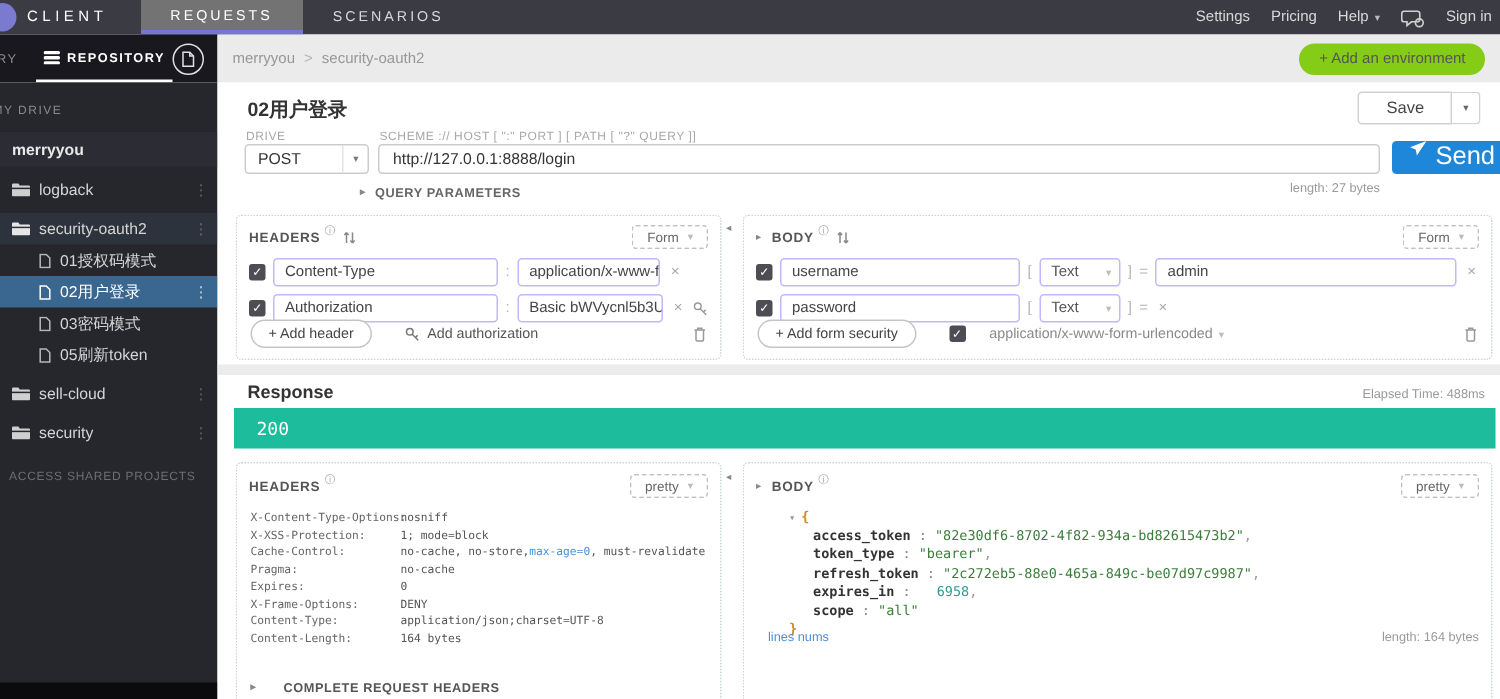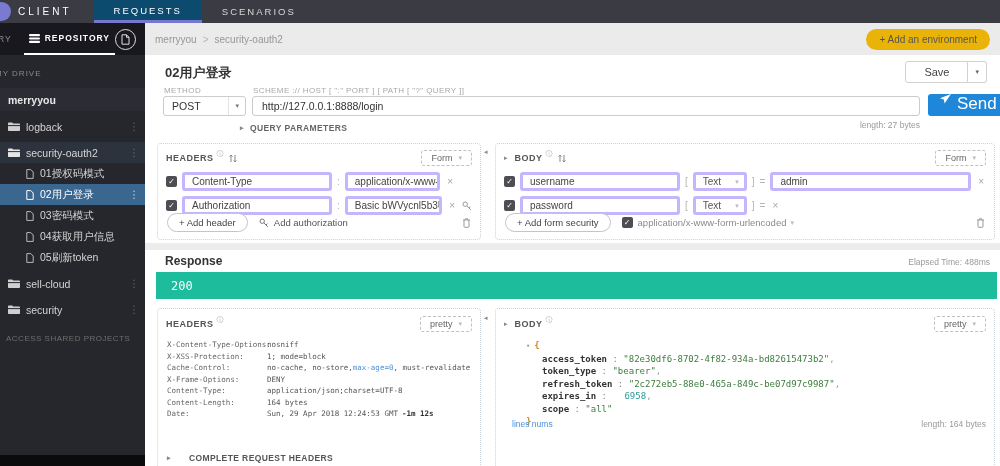--- a/index.html
+++ b/index.html
@@ -6,35 +6,35 @@
   html,body { background:#fff; }
   body { font-family:"Liberation Sans", sans-serif; }
   .app { position:relative; width:1000px; height:466px; overflow:hidden; background:#fff; }
 
   
   .topbar { position:absolute; left:0; top:0; width:1000px; height:23px; background:#3b3b44; display:flex; align-items:stretch; color:#d8d8d8; }
   .logo-circle { position:absolute; left:-8px; top:2px; width:19px; height:19px; border-radius:50%; background:#7a7ad0; }
   .brand { align-self:center; margin-left:18px; font-size:10px; letter-spacing:3px; color:#fff; }
   .top-tabs { display:flex; margin-left:22px; }
   .top-tab { display:flex; align-items:center; padding:0 20px; font-size:9.5px; letter-spacing:2px; color:#d8d8d8; }
-  .top-tab.active { background:#0c4a6e; border-bottom:3px solid #7678d0; color:#fff; }
+  .top-tab.active { background:#737373; border-bottom:3px solid #7678d0; color:#fff; }
   .topbar-right { margin-left:auto; display:flex; align-items:center; gap:14px; font-size:10px; }
   .top-menu-item { display:flex; align-items:center; gap:4px; }
   .caret { font-size:7px; color:#bbb; }
   .signin { width:36px; overflow:hidden; white-space:nowrap; }
 
   
   .side-head { position:absolute; left:0; top:23px; width:145px; height:32px; background:#18181e; color:#ccc; display:flex; align-items:center; overflow:hidden; }
   .clip-left { display:inline-block; width:30px; overflow:hidden; direction:rtl; white-space:nowrap; font-size:8.5px; letter-spacing:1px; color:#8e8e8e; }
   .repo-tab { margin-left:12px; height:32px; display:flex; align-items:center; gap:5px; font-size:8.5px; font-weight:bold; letter-spacing:1px; color:#fff; border-bottom:2px solid #fff; padding:0 5px; }
   .circle-doc { margin-left:auto; margin-right:9px; width:21px; height:21px; border:1.5px solid #e0e0e0; border-radius:50%; display:flex; align-items:center; justify-content:center; flex:none; }
   .crumbbar { position:absolute; left:145px; top:23px; width:855px; height:32px; background:#ebebeb; display:flex; align-items:center; padding:0 10px; }
   .crumb { font-size:10px; color:#979797; }
   .crumb-sep { margin:0 6px; color:#b5b5b5; font-size:10px; }
-  .add-env { margin-left:auto; background:#eab308; border:1px solid #e0e0e0; border-radius:13px; padding:5px 13px; font-size:10px; color:#555; }
+  .add-env { margin-left:auto; background:#84cc16; border:1px solid #e0e0e0; border-radius:13px; padding:5px 13px; font-size:10px; color:#555; }
 
   
   .sidebar { position:absolute; left:0; top:55px; width:145px; height:411px; background:#26262d; color:#d5d5d5; overflow:hidden; }
   .drive-label { margin:14px 0 10px -5px; font-size:8px; letter-spacing:1px; color:#8a8a8a; white-space:nowrap; }
   .side-row { height:21px; display:flex; align-items:center; gap:6px; padding:0 6px 0 8px; font-size:10.5px; white-space:nowrap; }
   .side-row.project { background:#2c2c34; height:23px; font-weight:bold; color:#e8e8e8; }
   .side-row.folderrow { margin-top:5px; }
   .side-row.hl { background:#2d333c; }
   .side-row.child { padding-left:26px; }
   .side-row.selected { background:#3a678f; color:#fff; }
@@ -67,27 +67,27 @@
   .panel { position:absolute; border:1px dotted #c8d2d8; border-radius:4px; background:#fff; }
   .hdr-panel { left:12px; top:88px; width:324px; height:97px; padding:5px 8px; }
   .body-panel { left:350px; top:88px; width:500px; height:97px; padding:5px 8px; }
   .panel-head { display:flex; align-items:center; height:18px; }
   .panel-title { font-size:9px; font-weight:bold; letter-spacing:.5px; color:#555; }
   .info-glyph { font-size:7px; color:#a0a0a0; margin-left:3px; align-self:flex-start; }
   .sort-icon { margin-left:5px; display:flex; }
   .dash-btn { margin-left:auto; border:1px dashed #c0c0c0; border-radius:3px; padding:2px 9px; font-size:9px; color:#666; display:flex; align-items:center; gap:6px; background:#fff; }
   .kv-row { display:flex; align-items:center; gap:5px; height:19px; margin-top:5px; }
   .cbx { width:11px; height:11px; background:#4d4d53; border-radius:2px; color:#fff; font-size:8px; line-height:11px; text-align:center; flex:none; }
-  .field { border:3px solid #c4b5fd; border-radius:3px; height:19px; display:flex; align-items:center; padding:0 7px; font-size:10px; color:#444; background:#fff; overflow:hidden; white-space:nowrap; }
+  .field { border:1px solid #c4b5fd; border-radius:3px; height:19px; display:flex; align-items:center; padding:0 7px; font-size:10px; color:#444; background:#fff; overflow:hidden; white-space:nowrap; }
   .hname { width:150px; flex:none; }
   .hvalue { flex:1; min-width:0; }
   .sep { color:#b5b5b5; font-size:10px; }
   .x-btn { color:#a8a8a8; font-size:10px; padding:0 2px; }
   .spacer12 { width:12px; flex:none; }
-  .panel-footer { position:absolute; left:9px; right:9px; bottom:7px; display:flex; align-items:center; gap:11px;justify-content:flex-end; }
+  .panel-footer { position:absolute; left:9px; right:9px; bottom:7px; display:flex; align-items:center; gap:22px;justify-content:flex-end; }
   .add-pill { border:1px solid #c5c5c5; border-radius:11px; padding:3px 11px; font-size:9.5px; color:#444; background:#fff; display:flex; align-items:center; gap:4px; }
   .add-auth { font-size:9.5px; color:#555; display:flex; align-items:center; gap:5px; }
   .footer-right { margin-left:auto; display:flex; align-items:center; }
   .bname { width:160px; flex:none; }
   .tsel { width:54px; flex:none; justify-content:space-between; padding-right:5px; color:#555; }
   .ct-label { font-size:9.5px; color:#8a8a8a; display:flex; align-items:center; gap:4px; }
   .gap-arrow { position:absolute; font-size:7px; color:#888; }
 
   
   .gray-band { position:absolute; left:0; top:188px; width:855px; height:7px; background:#ececec; }
@@ -124,20 +124,35 @@
 
 <div class="app">
 
   <header class="topbar">
     <div class="logo-circle"></div>
     <span class="brand">CLIENT</span>
     <nav class="top-tabs">
       <div class="top-tab active">REQUESTS</div>
       <div class="top-tab">SCENARIOS</div>
     </nav>
+    <div class="topbar-right">
+      <span class="top-menu-item">Settings</span>
+      <span class="top-menu-item">Pricing</span>
+      <span class="top-menu-item">
+          <span>Help</span>
+          <span class="caret">▾</span>
+        </span>
+      <span>
+        <svg width="16" height="14" viewBox="0 0 16 14">
+            <path d="M2 2.5 h9 a1.5 1.5 0 0 1 1.5 1.5 v4 a1.5 1.5 0 0 1 -1.5 1.5 h-4 l-3 2.5 v-2.5 h-2 a1.5 1.5 0 0 1 -1.5 -1.5 v-4 a1.5 1.5 0 0 1 1.5 -1.5 z" fill="none" stroke="#cfcfcf" stroke-width="1.1"></path>
+            <circle cx="12.2" cy="10.2" r="2.6" fill="none" stroke="#cfcfcf" stroke-width="1.1"></circle>
+          </svg>
+      </span>
+      <span class="signin">Sign in</span>
+    </div>
   </header>
 
   <div class="side-head">
     <span class="clip-left">HISTORY</span>
     <div class="repo-tab">
       <span>
           <svg width="11" height="9" viewBox="0 0 11 9">
             <rect x="0" y="0" width="11" height="2.2" rx="1" fill="#fff"></rect>
             <rect x="0" y="3.4" width="11" height="2.2" rx="1" fill="#fff"></rect>
             <rect x="0" y="6.8" width="11" height="2.2" rx="1" fill="#fff"></rect>
@@ -208,28 +223,20 @@
           </svg>
         </span>
       <span>03密码模式</span>
     </div>
     <div class="side-row child">
       <span>
           <svg width="8" height="10" viewBox="0 0 8 10">
             <path d="M.8 .6 h4 l2.4 2.4 v6.4 H.8 z" fill="none" stroke="#b8b8b8" stroke-width="1"></path>
           </svg>
         </span>
-      <span>04获取用户信息</span>
-    </div>
-    <div class="side-row child">
-      <span>
-          <svg width="8" height="10" viewBox="0 0 8 10">
-            <path d="M.8 .6 h4 l2.4 2.4 v6.4 H.8 z" fill="none" stroke="#b8b8b8" stroke-width="1"></path>
-          </svg>
-        </span>
       <span>05刷新token</span>
     </div>
     <div class="side-row folderrow">
       <span>
           <svg width="12" height="9" viewBox="0 0 12 9">
             <path d="M0 1.2 Q0 .4 .8 .4 h3.4 l1 1.2 h6 q.8 0 .8 .8 v5.8 q0 .8 -.8 .8 H.8 Q0 9 0 8.2 z" fill="#cfcfcf"></path>
             <rect x="0" y="3.1" width="12" height="1" fill="#26262d"></rect>
           </svg>
         </span>
       <span>sell-cloud</span>
@@ -251,21 +258,21 @@
 
   <main class="main">
 
     <div class="req-title">02用户登录</div>
 
     <div class="split-btn save-btn">
       <button class="btn-main">Save</button>
       <span class="btn-caret">▾</span>
     </div>
 
-    <div class="tiny-label method-label">METHOD</div>
+    <div class="tiny-label method-label">DRIVE</div>
     <div class="tiny-label scheme-label">SCHEME :// HOST [ ":" PORT ] [ PATH [ "?" QUERY ]]</div>
 
     <div class="method-select">
       <span class="mtxt">POST</span>
       <span class="mcaret">▾</span>
     </div>
 
     <div class="url-input">http://127.0.0.1:8888/login</div>
 
     <div class="split-btn send-btn">
@@ -423,35 +430,38 @@
           <span class="mkey">X-XSS-Protection:</span>
           <span class="mval">1; mode=block</span>
         </div>
         <div class="mono-row">
           <span class="mkey">Cache-Control:</span>
           <span class="mval">no-cache, no-store, </span>
           <span class="mval mlink">max-age=0</span>
           <span class="mval">, must-revalidate</span>
         </div>
         <div class="mono-row">
+          <span class="mkey">Pragma:</span>
+          <span class="mval">no-cache</span>
+        </div>
+        <div class="mono-row">
+          <span class="mkey">Expires:</span>
+          <span class="mval">0</span>
+        </div>
+        <div class="mono-row">
           <span class="mkey">X-Frame-Options:</span>
           <span class="mval">DENY</span>
         </div>
         <div class="mono-row">
           <span class="mkey">Content-Type:</span>
           <span class="mval">application/json;charset=UTF-8</span>
         </div>
         <div class="mono-row">
           <span class="mkey">Content-Length:</span>
           <span class="mval">164 bytes</span>
-        </div>
-        <div class="mono-row">
-          <span class="mkey">Date:</span>
-          <span class="mval">Sun, 29 Apr 2018 12:24:53 GMT</span>
-          <span class="msuffix">-1m 12s</span>
         </div>
       </div>
       <div class="complete-hdrs">
         <span class="tri">▸</span>
         <span>COMPLETE REQUEST HEADERS</span>
       </div>
     </section>
 
     <span class="gap-arrow" style="left:339px; top:259px;">◂</span>
 

